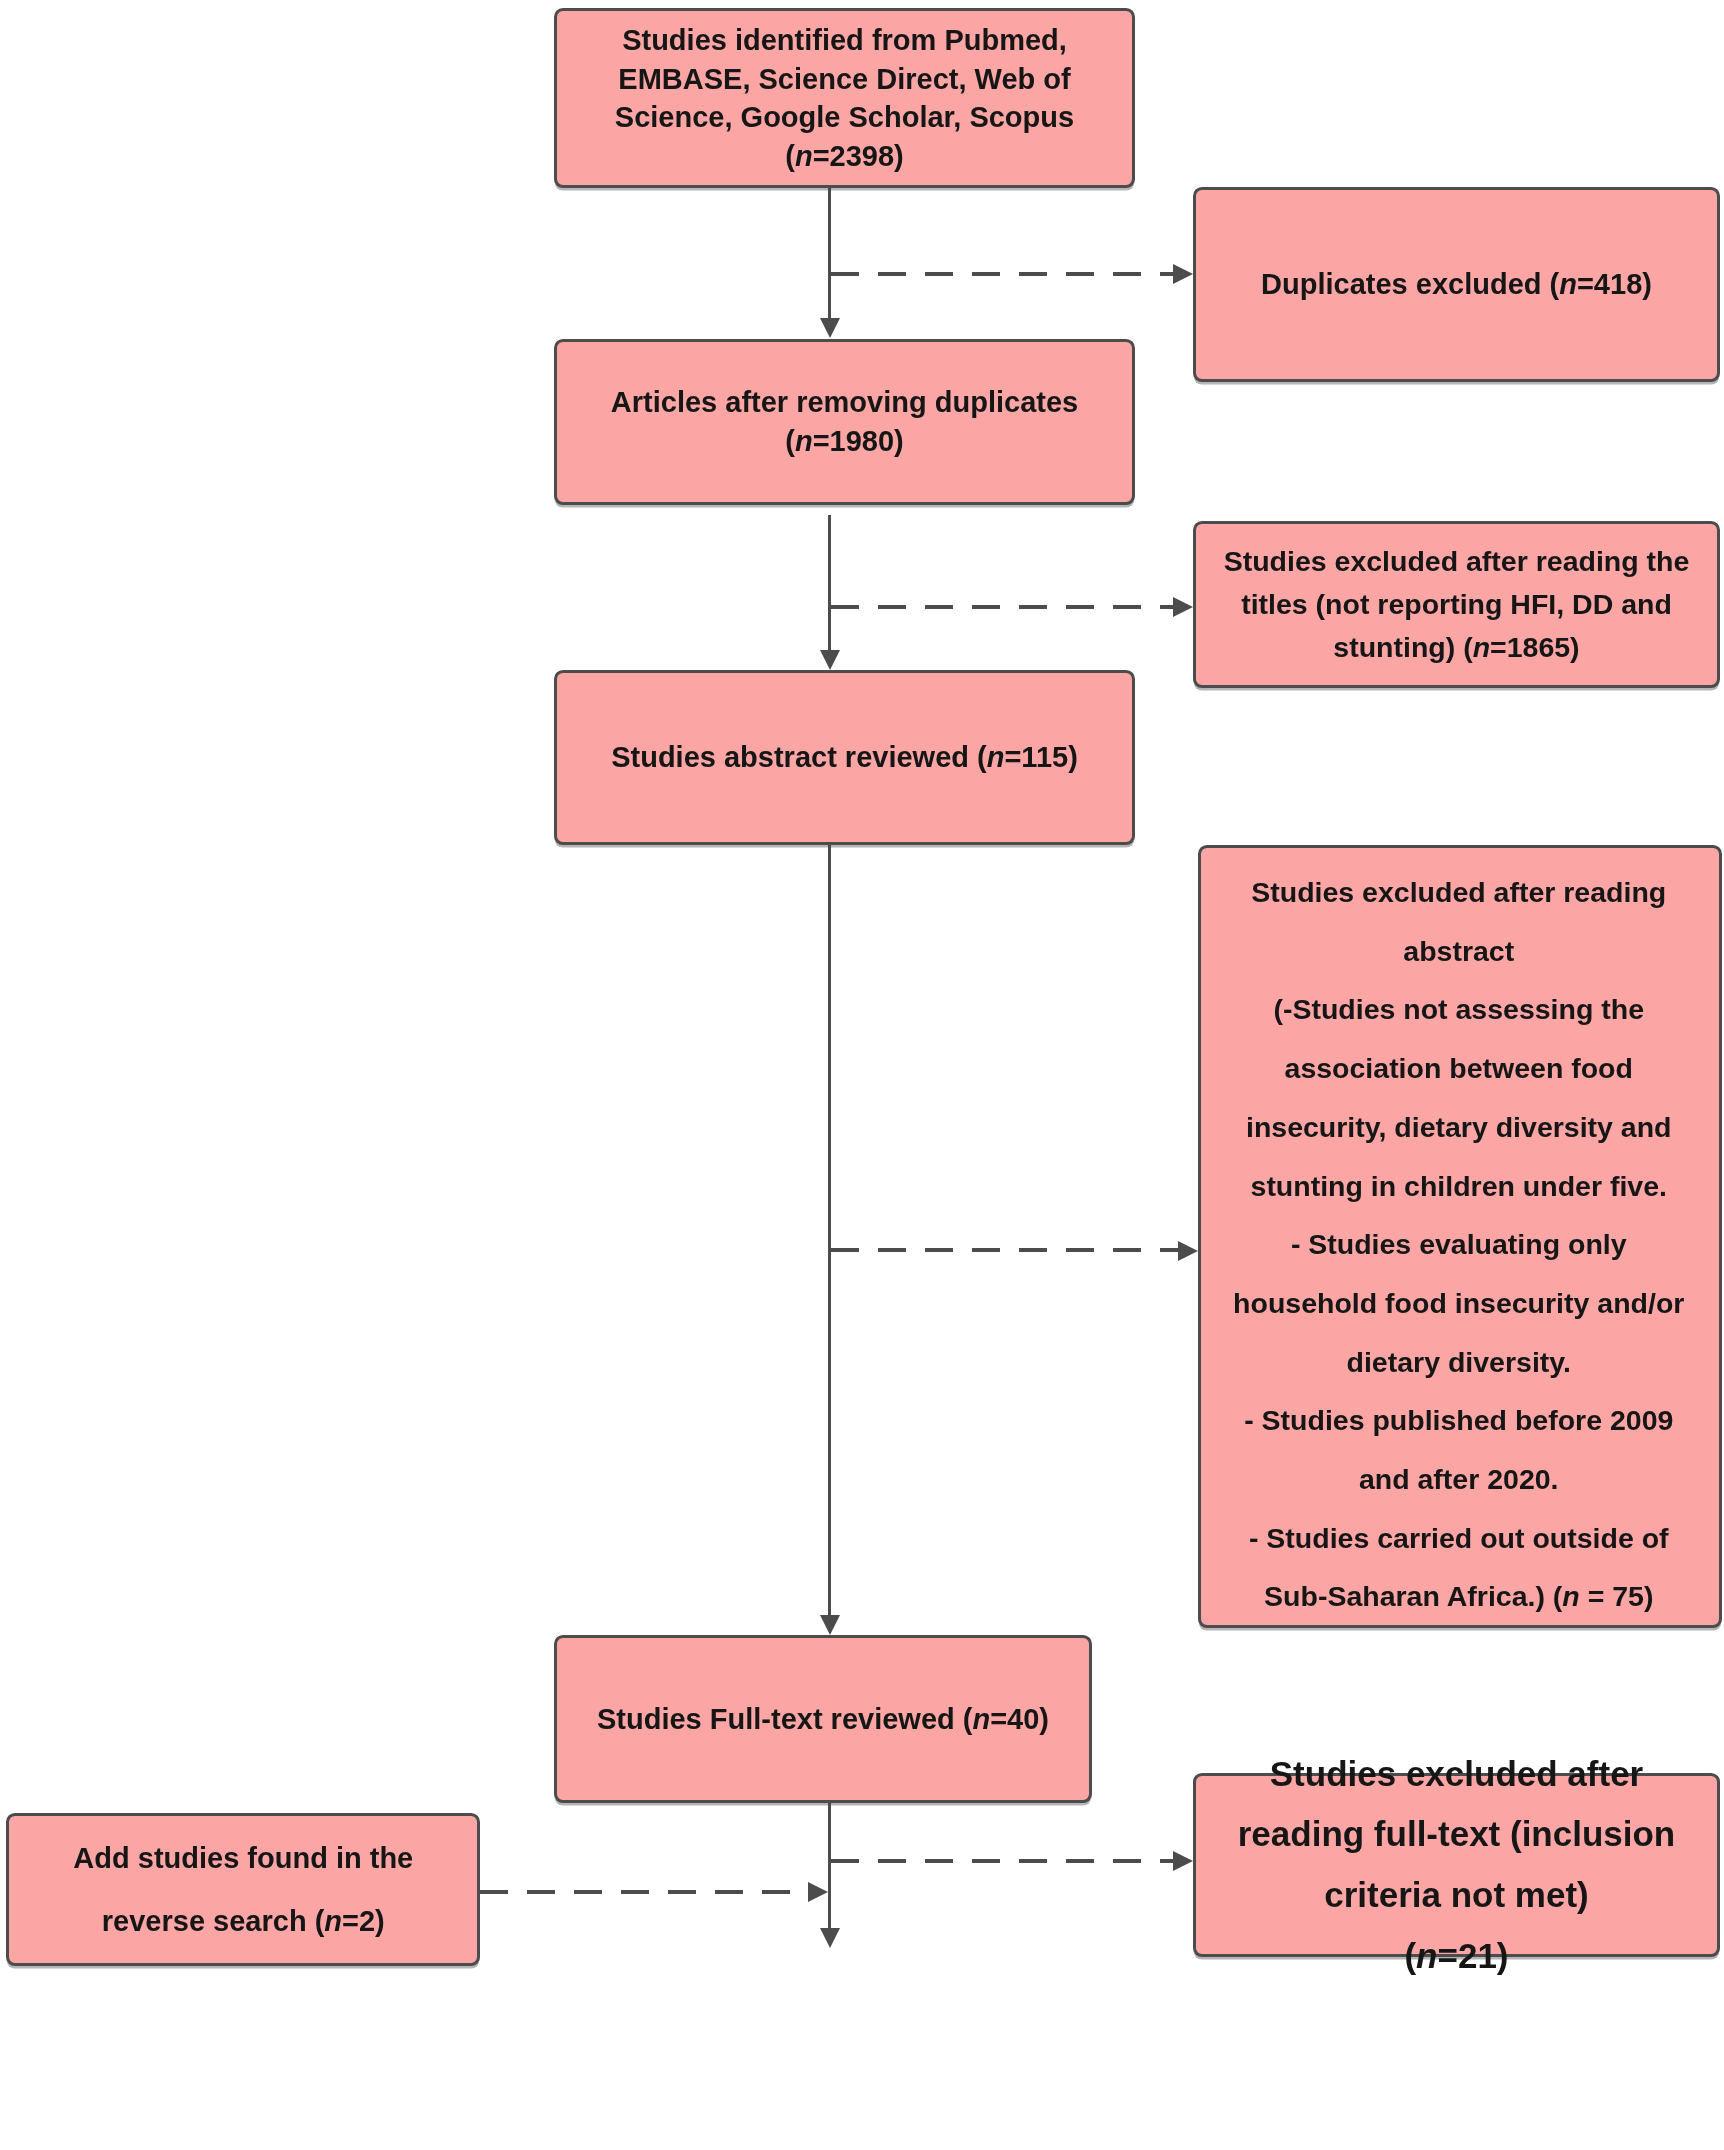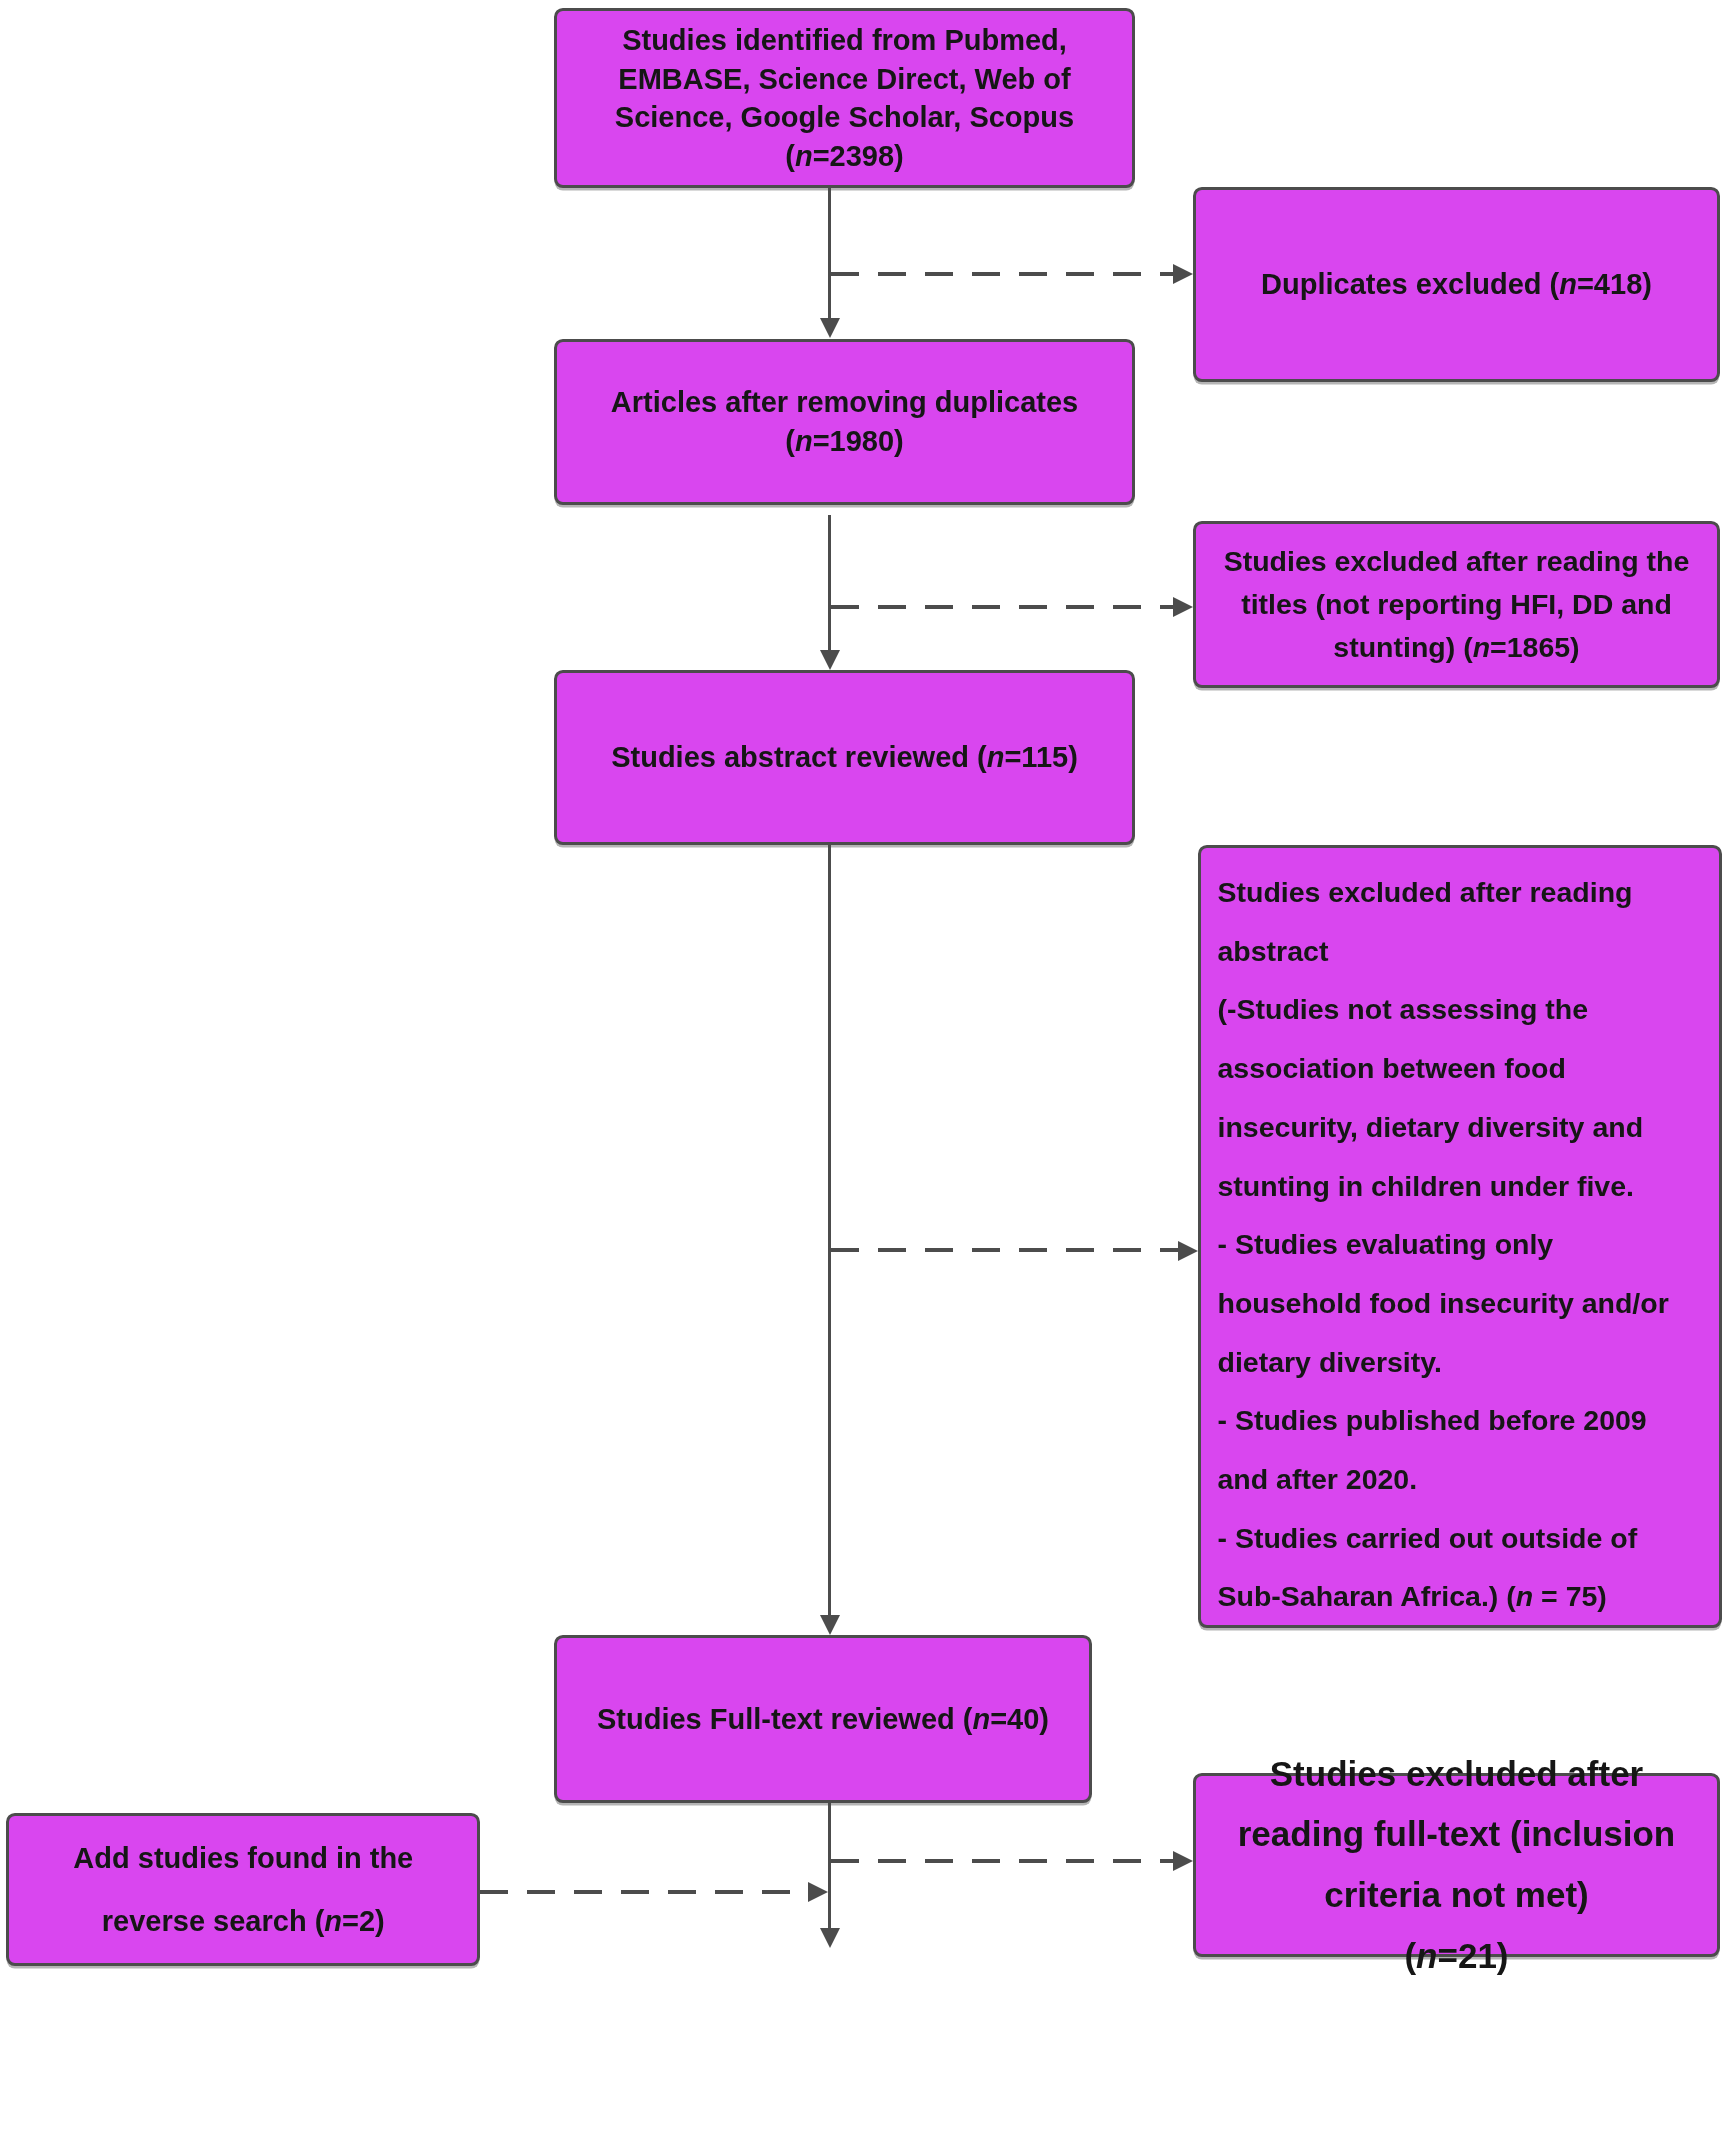--- a/index.html
+++ b/index.html
@@ -9,39 +9,39 @@
     height: 2151px;
     background: #ffffff;
     font-family: "Liberation Sans", "DejaVu Sans", sans-serif;
     font-weight: bold;
     color: #161616;
     overflow: hidden;
   }
   .box {
     position: absolute;
     box-sizing: border-box;
-    background: #d946ef;
+    background: #fca5a5;
     border: 3.2px solid #4c4c4c;
     border-radius: 8.9px;
     display: flex;
     flex-direction: column;
     align-items: center;
     justify-content: center;
     text-align: center;
     padding: 7.6px 19px;
     box-shadow: 0 3.2px 0 -0.6px rgba(90,90,90,0.45);
   }
   .bt { margin: 0; font-size: 29px; line-height: 1.33; }
   .box.titles .bt   { font-size: 28.5px; line-height: 1.5; }
   .box.ftexc .bt    { font-size: 35px; line-height: 1.73; }
   .box.reverse .bt  { font-size: 29px; line-height: 2.15; }
   .box.big {
     align-items: flex-start;
     justify-content: flex-start;
-    text-align: left;
+    text-align: center;
     padding: 15px 19px 15px 16.5px;
   }
   .bl { font-size: 28.5px; line-height: 2.06; }
   .nv { font-style: italic; }
   .vline { position: absolute; width: 3.2px; background: #4c4c4c; }
   .dline {
     position: absolute; height: 4.4px;
     background: repeating-linear-gradient(90deg, #4c4c4c 0 28px, transparent 28px 47px);
   }
   .ad {

